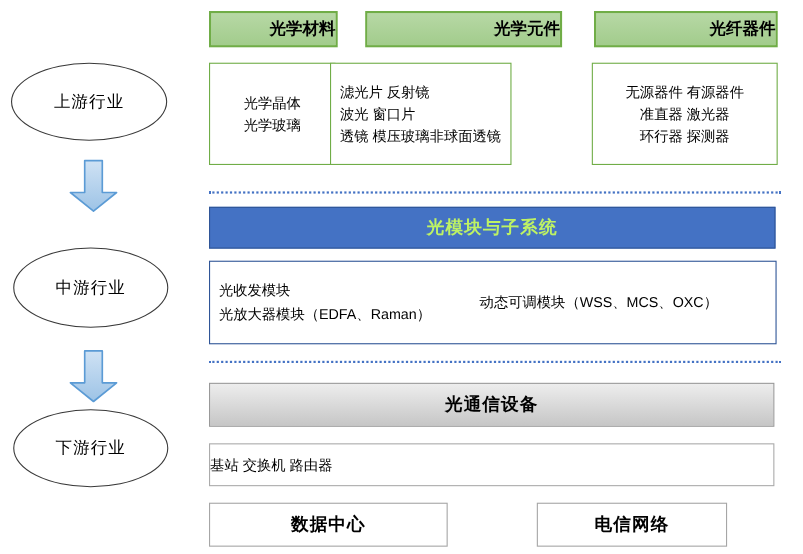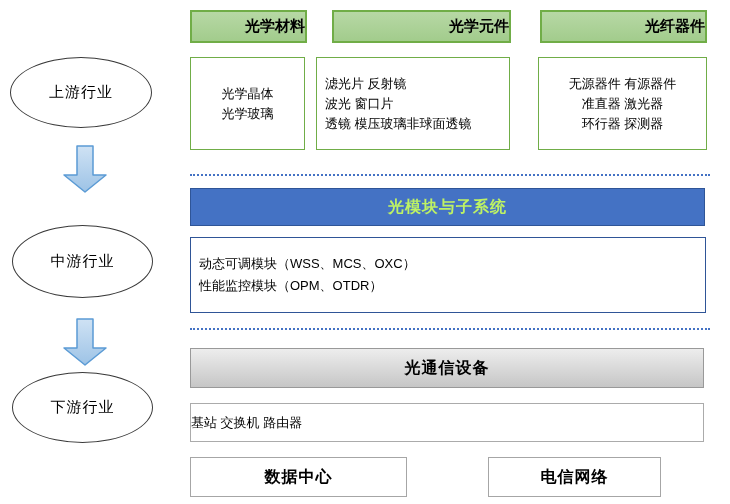--- a/index.html
+++ b/index.html
@@ -109,44 +109,47 @@
     <span>光学材料</span>
   </div>
   <div class="abs green-box center" style="left:190px;top:57px;width:115px;height:93px">
     <span class="line">光学晶体</span>
     <span class="line">光学玻璃</span>
   </div>
 
   <div class="abs green-header" style="left:332px;top:10px;width:179px;height:33px">
     <span>光学元件</span>
   </div>
-  <div class="abs green-box left" style="left:316px;top:57px;width:194px;height:93px">
+  <div class="abs green-box left" style="left:300px;top:57px;width:165px;height:93px">
     <span class="line">滤光片 反射镜</span>
     <span class="line">波光 窗口片</span>
     <span class="line">透镜 模压玻璃非球面透镜</span>
   </div>
 
   <div class="abs green-header" style="left:540px;top:10px;width:167px;height:33px">
     <span>光纤器件</span>
   </div>
   <div class="abs green-box center" style="left:538px;top:57px;width:169px;height:93px">
     <span class="line">无源器件 有源器件</span>
     <span class="line">准直器 激光器</span>
     <span class="line">环行器 探测器</span>
   </div>
 
   <div class="abs dotted" style="left:190px;top:174px;width:520px"></div>
 
   <div class="abs blue-bar" style="left:190px;top:188px;width:515px;height:38px">
     <span>光模块与子系统</span>
   </div>
   <div class="abs blue-box" style="left:190px;top:237px;width:516px;height:76px">
+    <div class="colL">
+      <span class="line" style="display:block">光收发模块</span>
+      <span class="line" style="display:block">光放大器模块（EDFA、Raman）</span>
+    </div>
     <div class="colR">
       <span class="line" style="display:block">动态可调模块（WSS、MCS、OXC）</span>
-      <span class="line" style="display:block">性能监控模块（OPM、OTDR）</span>
     </div>
   </div>
 
   <div class="abs dotted" style="left:190px;top:328px;width:520px"></div>
 
   <div class="abs gray-bar" style="left:190px;top:348px;width:514px;height:40px">
     <span>光通信设备</span>
   </div>
   <div class="abs plain-box" style="left:190px;top:403px;width:514px;height:39px">
     <span>基站 交换机 路由器</span>

